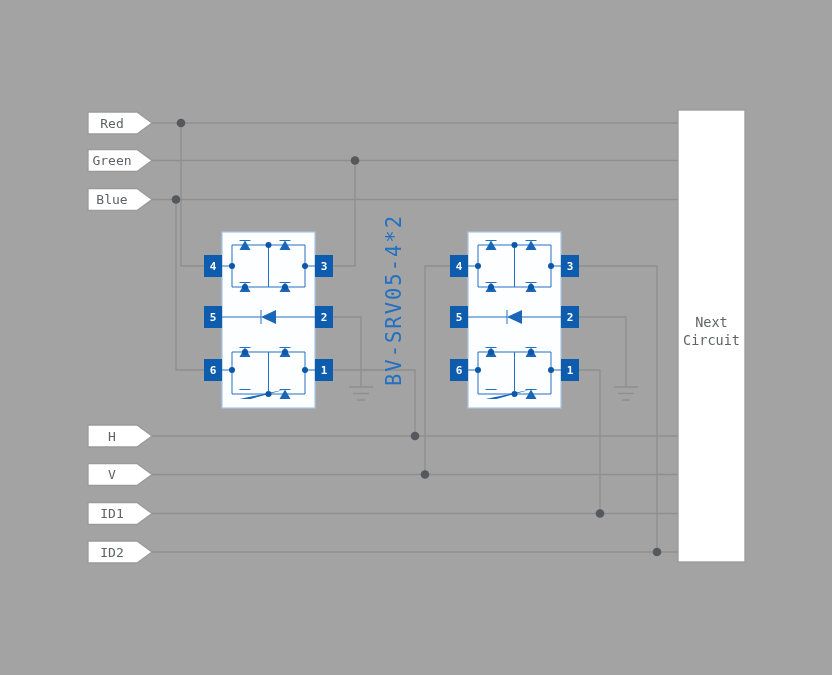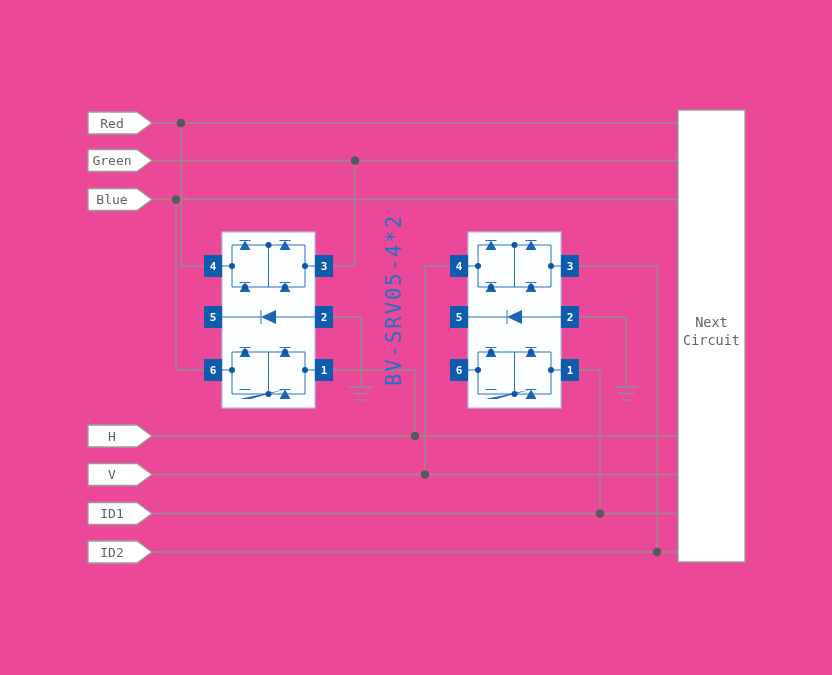--- a/index.html
+++ b/index.html
@@ -1,16 +1,16 @@
 <!DOCTYPE html>
 <html><head>
 <meta charset="utf-8">
 <style>
   html,body{margin:0;padding:0;background:#ffffff;}
-  .stage{width:832px;height:675px;position:relative;background:#ec4899;overflow:hidden;}
+  .stage{width:832px;height:675px;position:relative;background:#a3a3a3;overflow:hidden;}
   .wire{stroke:#8f8f8f;stroke-width:1.4;fill:none;}
   .flag{fill:#ffffff;stroke:#9a9a9a;stroke-width:1.3;}
   .flag-label{font:13px "DejaVu Sans Mono", monospace;fill:#5f6368;}
   .junction{fill:#55595e;}
   .ic-body{fill:#fdfeff;stroke:#a9c7e6;stroke-width:1.2;}
   .pin{fill:#0d5cae;}
   .pin-num{font:bold 11px "DejaVu Sans Mono", monospace;fill:#ffffff;}
   .internal{stroke:#2270c2;stroke-width:1;fill:none;}
   .diode{fill:#1a66b8;stroke:none;}
   .bluedot{fill:#0d57a8;}

